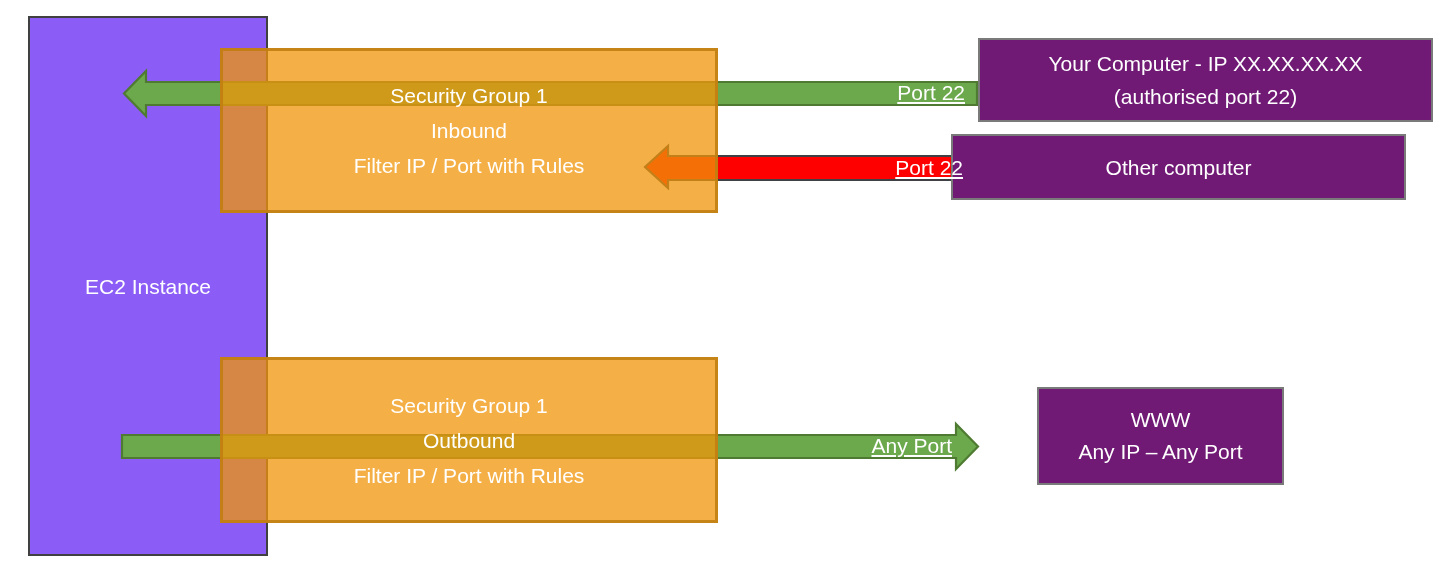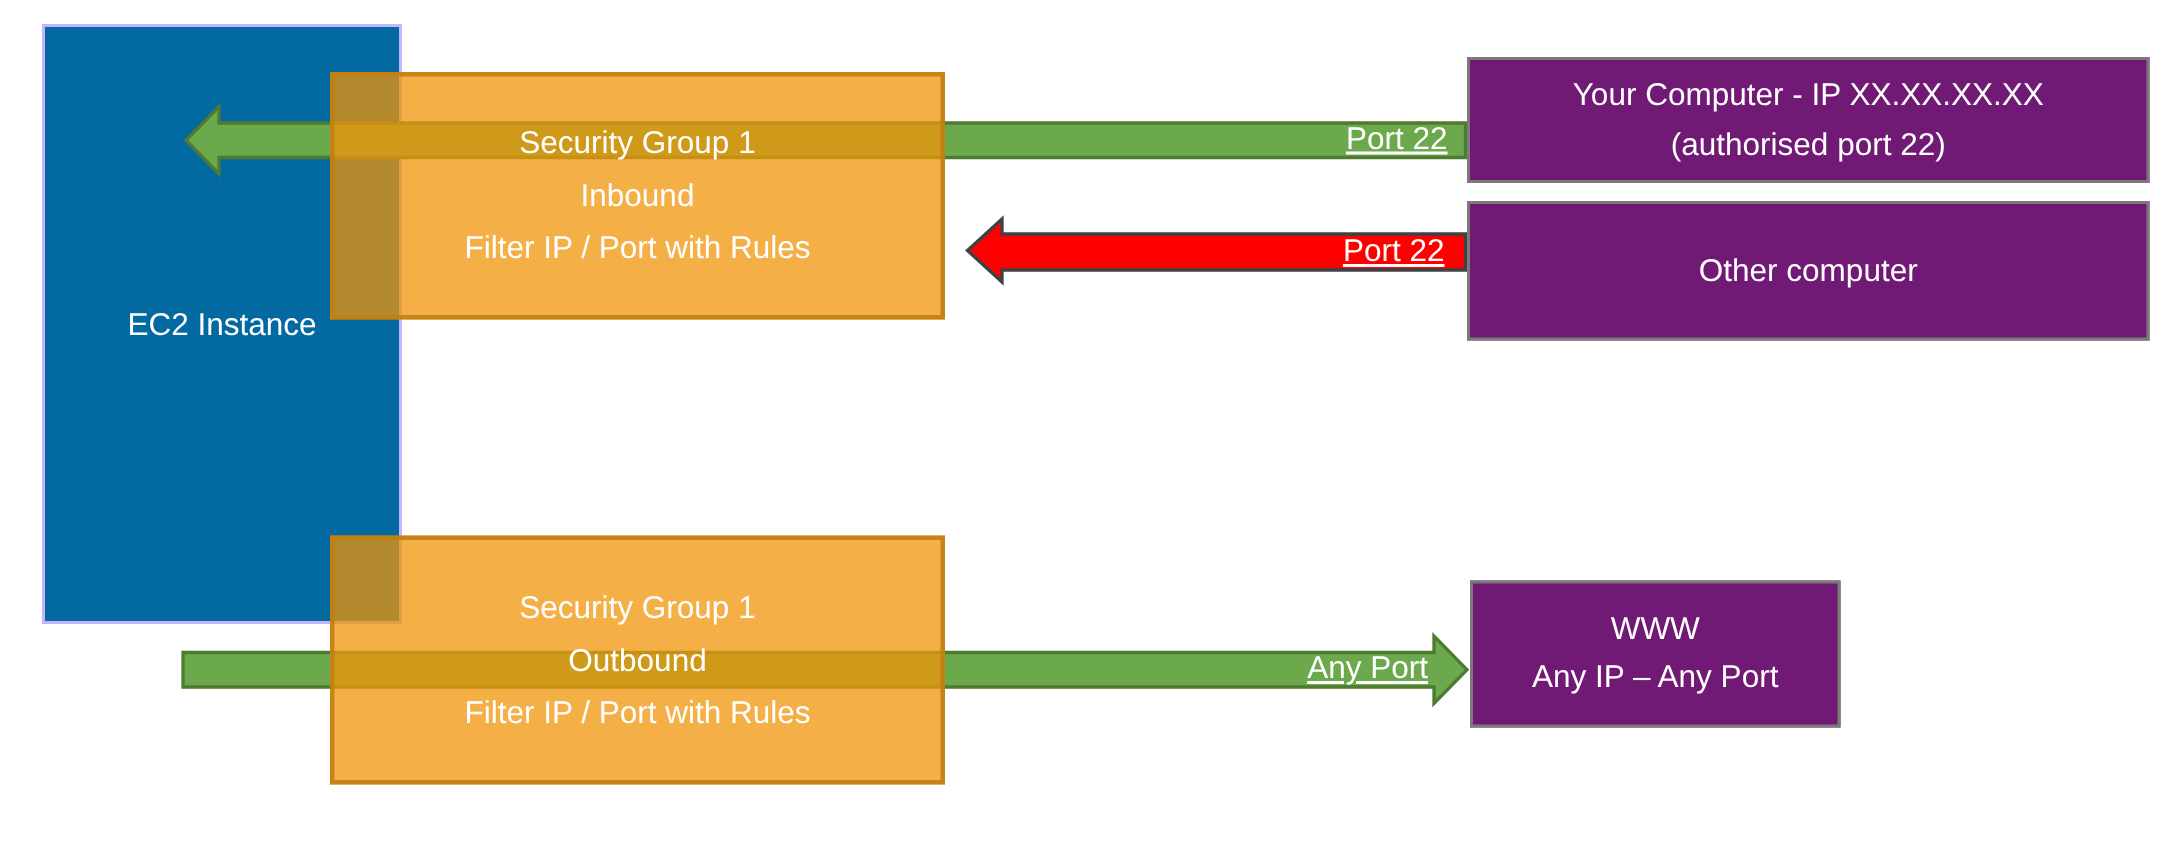--- a/index.html
+++ b/index.html
@@ -18,23 +18,23 @@
     display: flex;
     flex-direction: column;
     align-items: center;
     justify-content: center;
     text-align: center;
   }
   .txt { display: block; white-space: nowrap; }
 
   
   .ec2-box {
-    left: 28px; top: 16px; width: 240px; height: 400px;
-    background: #0369a1;
-    border: 2px solid #c4b5fd;
+    left: 28px; top: 16px; width: 240px; height: 540px;
+    background: #8b5cf6;
+    border: 2px solid #404040;
     z-index: 1;
     font-size: 21px; line-height: 35px;
   }
 
   
   .arrow-svg { position: absolute; z-index: 2; overflow: visible; }
   .arrow-inbound-allowed { left: 122px; top: 70px; }
   .arrow-inbound-blocked { left: 643px; top: 145px; }
   .arrow-outbound { left: 121px; top: 423px; }
   .green-arrow { fill: #6CA94D; stroke: #4E7B31; stroke-width: 2.2; }
@@ -50,39 +50,39 @@
     text-align: right;
     white-space: nowrap;
     text-decoration: underline;
   }
   .label-inbound-allowed { right: 481px; top: 82px; }
   .label-inbound-blocked { right: 483px; top: 157px; }
   .label-outbound        { right: 494px; top: 435px; }
 
   
   .sg-box {
-    left: 220px; width: 410px;
+    left: 220px; width: 498px;
     background: rgba(240, 150, 10, 0.75);
     border: 3px solid rgba(193, 126, 17, 0.9);
     z-index: 3;
     font-size: 21px; line-height: 35px;
   }
   .sg-inbound  { top: 48px;  height: 165px; }
   .sg-outbound { top: 357px; height: 166px; }
 
   
   .gray-box {
     background: #701a75;
     border: 2px solid #7A7A7A;
     z-index: 2;
     font-size: 21px; line-height: 33px;
   }
   .your-computer-box  { left: 978px; top: 38px;  width: 455px; height: 84px; }
-  .other-computer-box { left: 978px; top: 134px; width: 455px; height: 93px; }
-  .www-box            { left: 980px; top: 387px; width: 247px; height: 98px; line-height: 32px; }
+  .other-computer-box { left: 951px; top: 134px; width: 455px; height: 66px; }
+  .www-box            { left: 1037px; top: 387px; width: 247px; height: 98px; line-height: 32px; }
 </style>
 </head>
 <body>
 
 <div class="canvas">
 
   <div class="box ec2-box">
     <span class="txt">EC2 Instance</span>
   </div>
 

